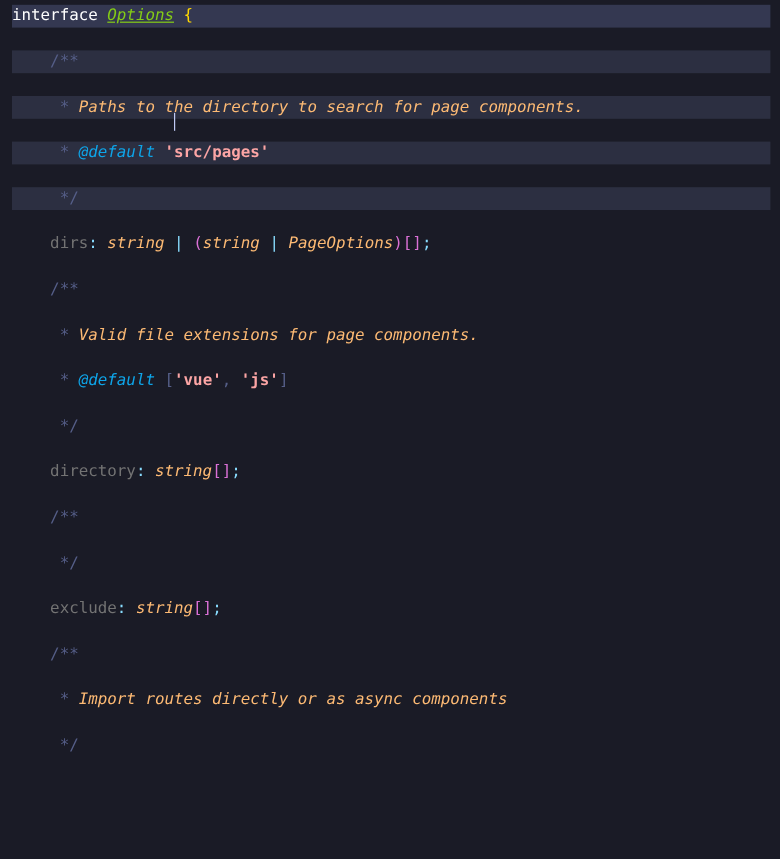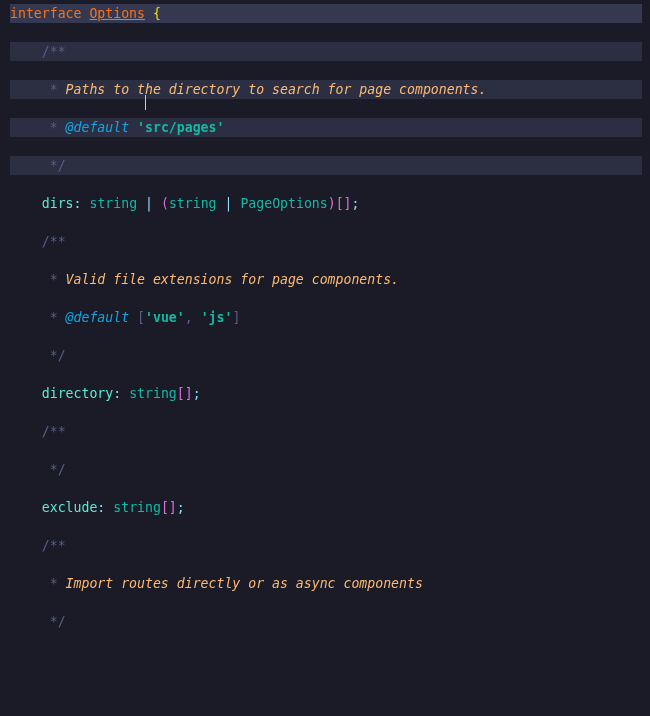--- a/index.html
+++ b/index.html
@@ -16,29 +16,29 @@
     font-family: "DejaVu Sans Mono","Menlo","Consolas",monospace;
     font-size: 13.2px;
     line-height: 19px;
     color: #a9b1d6;
     white-space: pre;
   }
   .line { display: block; min-height: 19px; }
   .line.hl { background: rgba(60,63,87,0.55); }
   .line.sel { background: rgba(70,76,110,0.6); }
 
-  .kw    { color: #f97316; text-align: right; }       
-  .typeu { color: #f97316; text-decoration: underline; }
-  .prop  { color: #5eead4; }       
-  .cls   { color: #14b8a6; }       
+  .kw    { color: #ffffff; text-align: right; }       
+  .typeu { color: #84cc16; text-decoration: underline; font-style: italic; }
+  .prop  { color: #737373; }       
+  .cls   { color: #fdba74; font-style: italic; }       
   .punct { color: #89ddff; }       
   .comm  { color: #565f89; }       
   .commi { color: #fdba74; font-style: italic; } 
   .tag   { color: #0ea5e9; font-style: italic; }       
-  .strb  { color: #14b8a6; font-weight: bold; text-align: right; } 
+  .strb  { color: #fca5a5; font-weight: bold; text-align: right; } 
   .arrow { color: #f7768e; font-weight: bold; }
   .bracket0 { color: #ffd700; }
   .bracket1 { color: #da70d6; }
 
   .cursor {
     display: inline-block;
     width: 0;
     position: relative;
   }
   .cursor::after {

